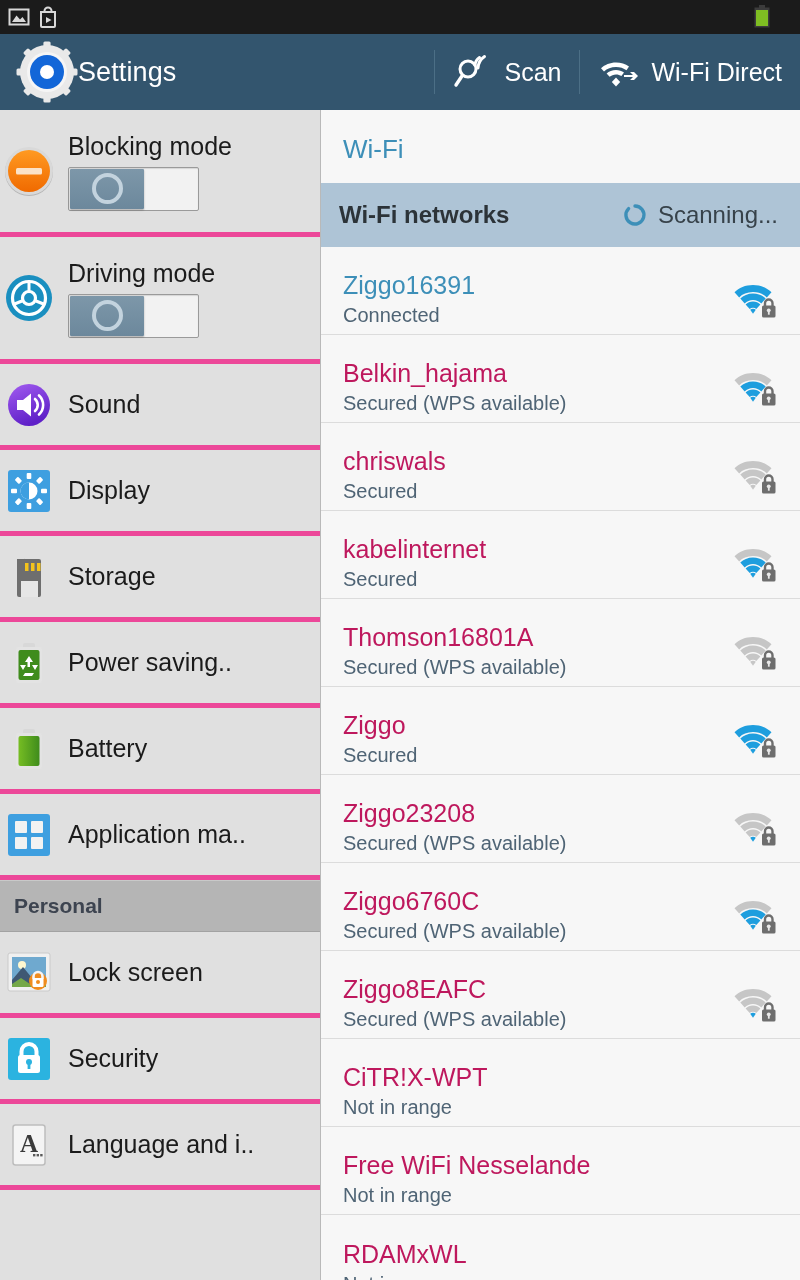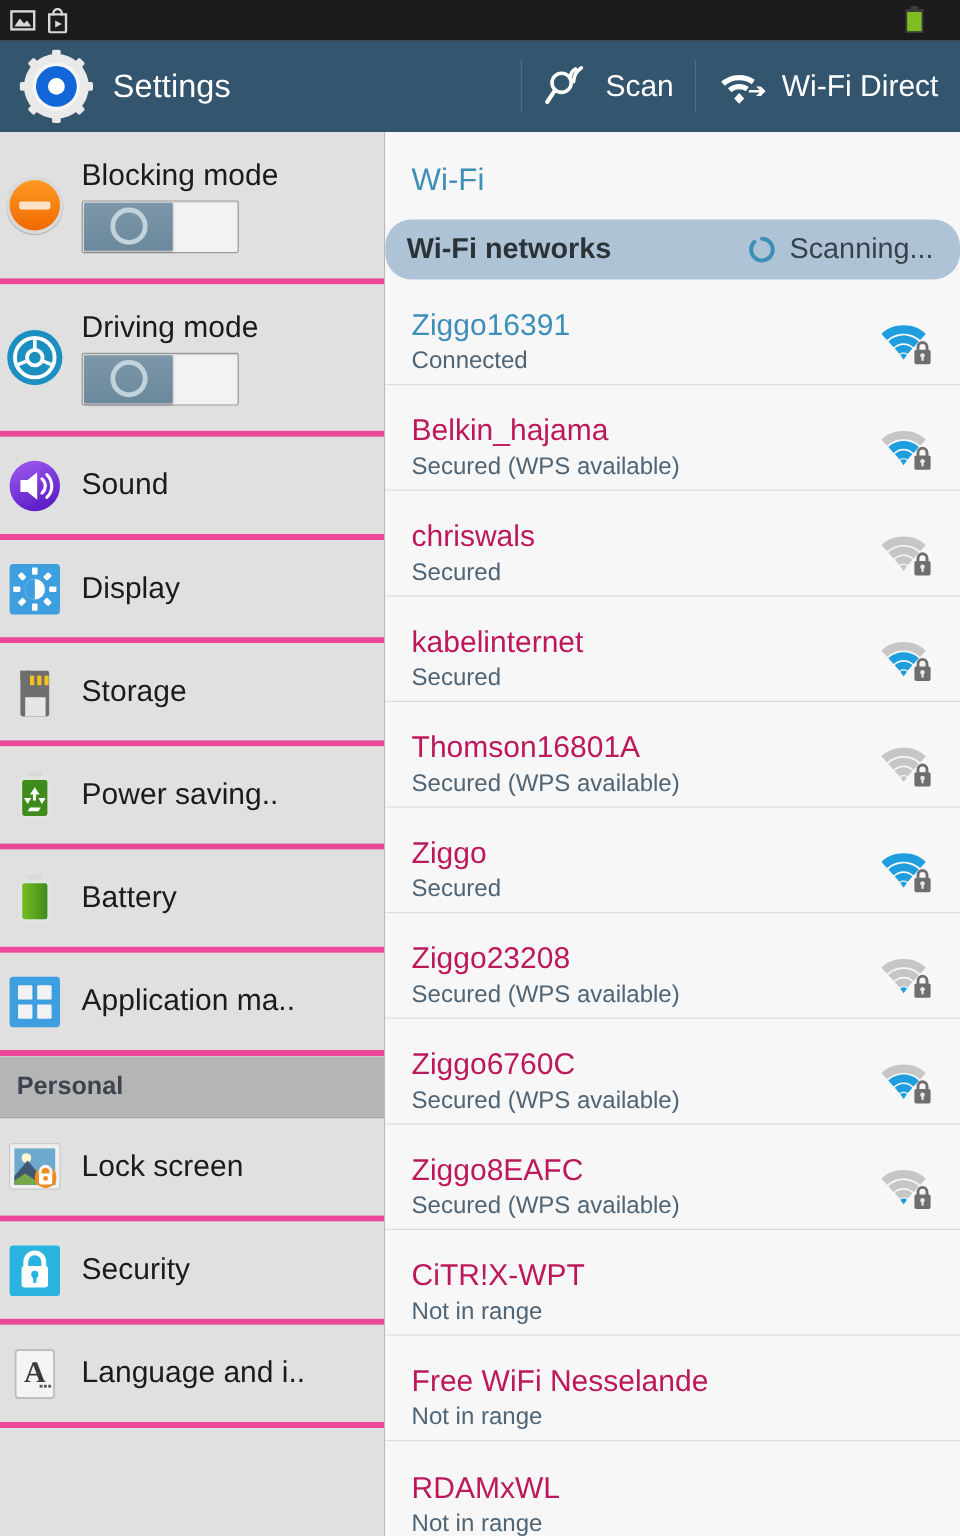--- a/index.html
+++ b/index.html
@@ -18,21 +18,21 @@
   }
   .sb-left { display:flex; align-items:center; gap:8px; }
   .sb-right { margin-left:auto; display:flex; align-items:center; gap:7px;flex-direction:column; }
   .sb-clock { font-size:22px; color:#e9e9e9; letter-spacing:.2px; font-weight:400; }
 
   
   .actionbar {
     height:76px; background:#33556e; flex:0 0 76px;
     display:flex; align-items:center; padding-left:16px; color:#fff;
   }
-  .ab-title { font-size:27px; margin-left:16px; font-weight:400; letter-spacing:.1px; }
+  .ab-title { font-size:27px; margin-left:0; font-weight:400; letter-spacing:.1px; }
   .ab-actions { margin-left:auto; display:flex; align-items:center; height:100%;justify-content:flex-end; }
   .ab-divider { width:1px; height:44px; background:#56788f; opacity:.75; }
   .ab-btn { display:flex; align-items:center; gap:11px; padding:0 18px; height:100%;
             font-size:25px; color:#fff; }
   .ab-btn .lbl { font-size:25px; }
 
   
   .content { flex:1 1 auto; display:flex; min-height:0; }
 
   
@@ -69,23 +69,22 @@
   }
   .switch .thumb::after {
     content:""; width:23px; height:23px; border-radius:50%;
     border:4px solid #c3d3de;
   }
 
   
   .panel { flex:1 1 auto; background:#f7f7f7; overflow:hidden; position:relative; }
   .panel-title { font-size:26px; color:#3d8fb8; padding:24px 0 18px 22px; }
   .nets-header {
-    height:50px; background:#aec4d6; display:flex; align-items:center;
+    height:64px; background:#aec4d6; display:flex; align-items:center;
     padding:0 22px 0 18px;
-    border-radius:22px;
   }
   .nets-header .h-left { font-size:24px; font-weight:bold; color:#2c3338; }
   .nets-header .h-right { margin-left:auto; display:flex; align-items:center; gap:10px;
                           font-size:24px; color:#37424a; }
   .net-row {
     height:88px; display:flex; align-items:center; padding:16px 22px 0 22px;
     border-bottom:1px solid #dcdcdc; position:relative;
   }
   .net-row:last-child { border-bottom:none; }
   .net-text { display:flex; flex-direction:column; justify-content:center; }

